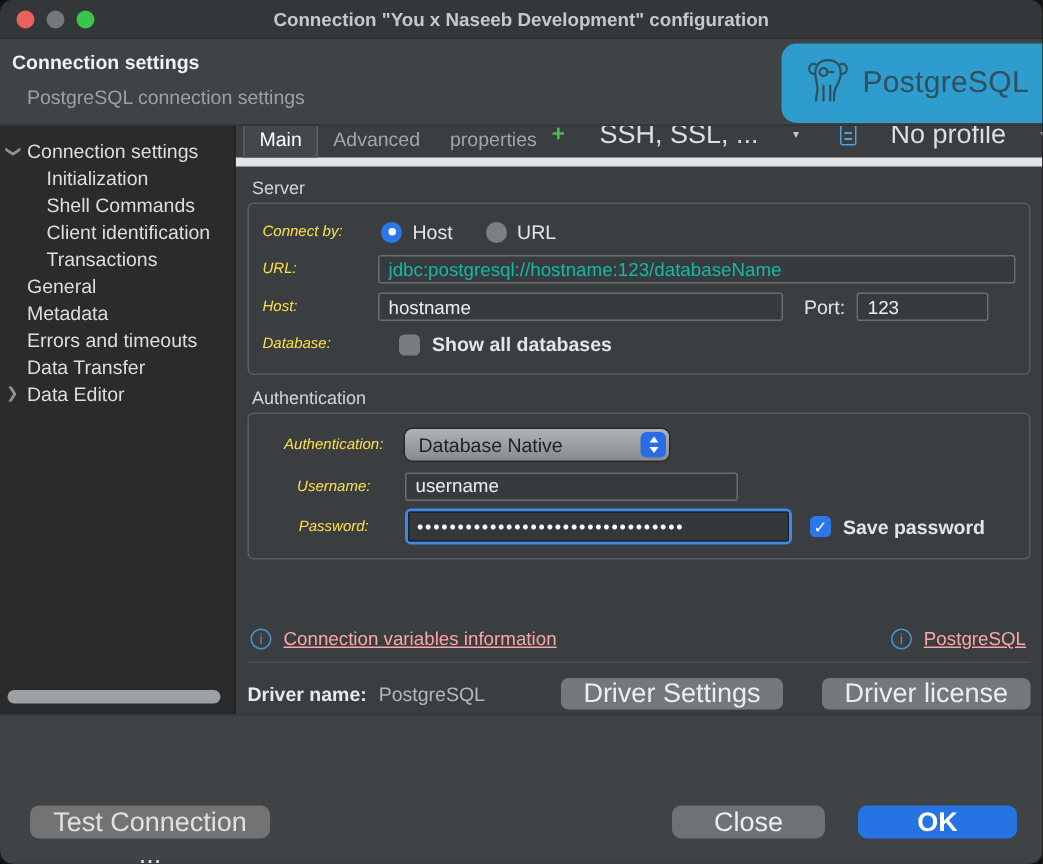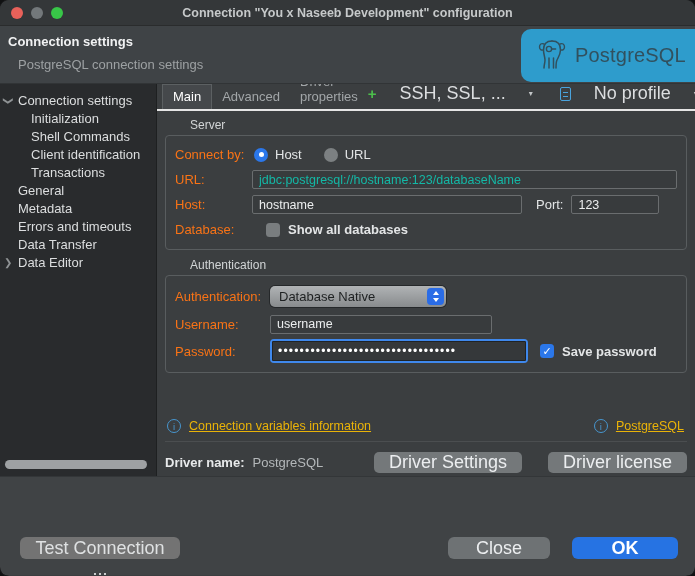--- a/index.html
+++ b/index.html
@@ -30,39 +30,39 @@
     position:relative;padding-top:8px;flex:none;}
   .tree-item{height:18px;line-height:18px;font-size:13px;color:#dcdedf;position:relative;
     white-space:nowrap;cursor:default;}
   .tree-item.lvl0{padding-left:18px}.tree-item.lvl1{padding-left:31px}
   .chev{position:absolute;left:4px;top:0;width:12px;color:#8f9395;font-size:10px;}
   .chev::after{content:"❯";display:inline-block;}
   .chev.down::after{transform:rotate(90deg);display:inline-block;}
   .hscroll{position:absolute;left:5px;right:9px;bottom:7px;height:9px;border-radius:5px;background:#9ea1a3;}
   
   .main{flex:1;display:flex;flex-direction:column;background:#3b3e40;min-width:0;}
-  .tabbar{height:27px;display:flex;align-items:flex-end;border-bottom:2px solid #e5e5e5;
+  .tabbar{height:27px;display:flex;align-items:flex-end;border-bottom:6px solid #e5e5e5;
     padding:0 10px 0 5px;flex:none;}
   .tab{font-size:13px;padding:4px 10px 5px;color:#a2a6a8;cursor:default;}
   .tab.active{color:#ffffff;background:#45484b;border:1px solid #5c6062;border-bottom:none;}
   .tab-tools{margin-left:auto;display:flex;align-items:center;gap:23px;padding-bottom:5px;
     font-size:18px;color:#dcdee0;white-space:nowrap;}
   .plus-icon{color:#4cbf4c;font-weight:bold;font-size:15px;line-height:12px;}
   .plus-icon::after{content:"+";}
   .caret{font-size:8px;color:#c3c6c8;}
   .caret::after{content:"▾";}
   .doc-icon{width:11px;height:14px;border:1.5px solid #4aa3dc;border-radius:2px;
     padding:2px 1.5px;background:repeating-linear-gradient(to bottom,#4aa3dc 0 1.5px,transparent 1.5px 4px);
     background-clip:content-box;margin-left:4px;}
   .content{flex:1;padding:7px 8px 0;display:flex;flex-direction:column;}
-  .group-label{font-size:12px;color:#d2d5d6;margin:0 0 3px 25px;}
+  .group-label{font-size:12px;color:#d2d5d6;margin:0 0 3px 3px;}
   .groupbox{border:1px solid #595d5f;border-radius:4px;padding:6px 9px 7px;margin-bottom:8px;}
   .row{display:flex;align-items:center;height:25px;}
-  .flabel{width:77px;font-size:13px;color:#f97316;flex:none;}
-  .flabel.wide{width:95px;}
+  .flabel{width:77px;font-size:10px;color:#fde047;flex:none;font-style:italic;}
+  .flabel.wide{width:95px;text-align:center;}
   input.field{background:#383b3d;border:1px solid #6a6d6f;border-radius:2px;color:#eceeef;
     font-size:12.5px;height:19px;padding:0 6px;font-family:inherit;outline:none;min-width:0;}
   input.field.disabled{color:#14b8a6;}
   .grow{flex:1;}
   .w270{width:270px;flex:none;}
   .w222{width:222px;flex:none;}
   .w88{width:88px;flex:none;}
   .inline-label{font-size:13px;color:#e3e5e6;}
   
   .radio{width:14px;height:14px;border-radius:50%;flex:none;position:relative;}
@@ -90,21 +90,21 @@
     display:flex;align-items:stretch;background:#303335;}
   .pw-wrap input{flex:1;background:#35383a;border:1px solid #202325;border-radius:1px;
     color:#fff;font-size:12px;letter-spacing:1.2px;padding:0 5px;font-family:inherit;outline:none;min-width:0;}
   
   .links-row{margin-top:38px;display:flex;align-items:center;justify-content:space-between;
     padding:0 3px 0 2px;}
   .link-cluster{display:flex;align-items:center;}
   .info-icon{width:14px;height:14px;border-radius:50%;border:1px solid #4796cf;color:#4796cf;
     font-size:9.5px;display:flex;align-items:center;justify-content:center;margin-right:8px;flex:none;}
   .info-icon::after{content:"i";}
-  .link{color:#eab308;font-size:12.5px;text-decoration:underline;cursor:pointer;}
+  .link{color:#fca5a5;font-size:12.5px;text-decoration:underline;cursor:pointer;}
   .divider{height:1px;background:#4b4e50;margin-top:8px;}
   .driver-row{display:flex;align-items:center;margin-top:10px;gap:8px;}
   .driver-label{font-size:13px;font-weight:bold;color:#e8eaeb;}
   .driver-value{font-size:13px;color:#b4b8ba;}
   .btn{border:none;border-radius:5px;font-family:inherit;font-size:18px;color:#eceef0;
     background:#6e7274;cursor:pointer;}
   .btn.gray-sm{height:21px;padding:0 15px;background:#74787a;}
   .btn.settings{margin-left:auto;}
   .btn.license{margin-left:18px;}
   

